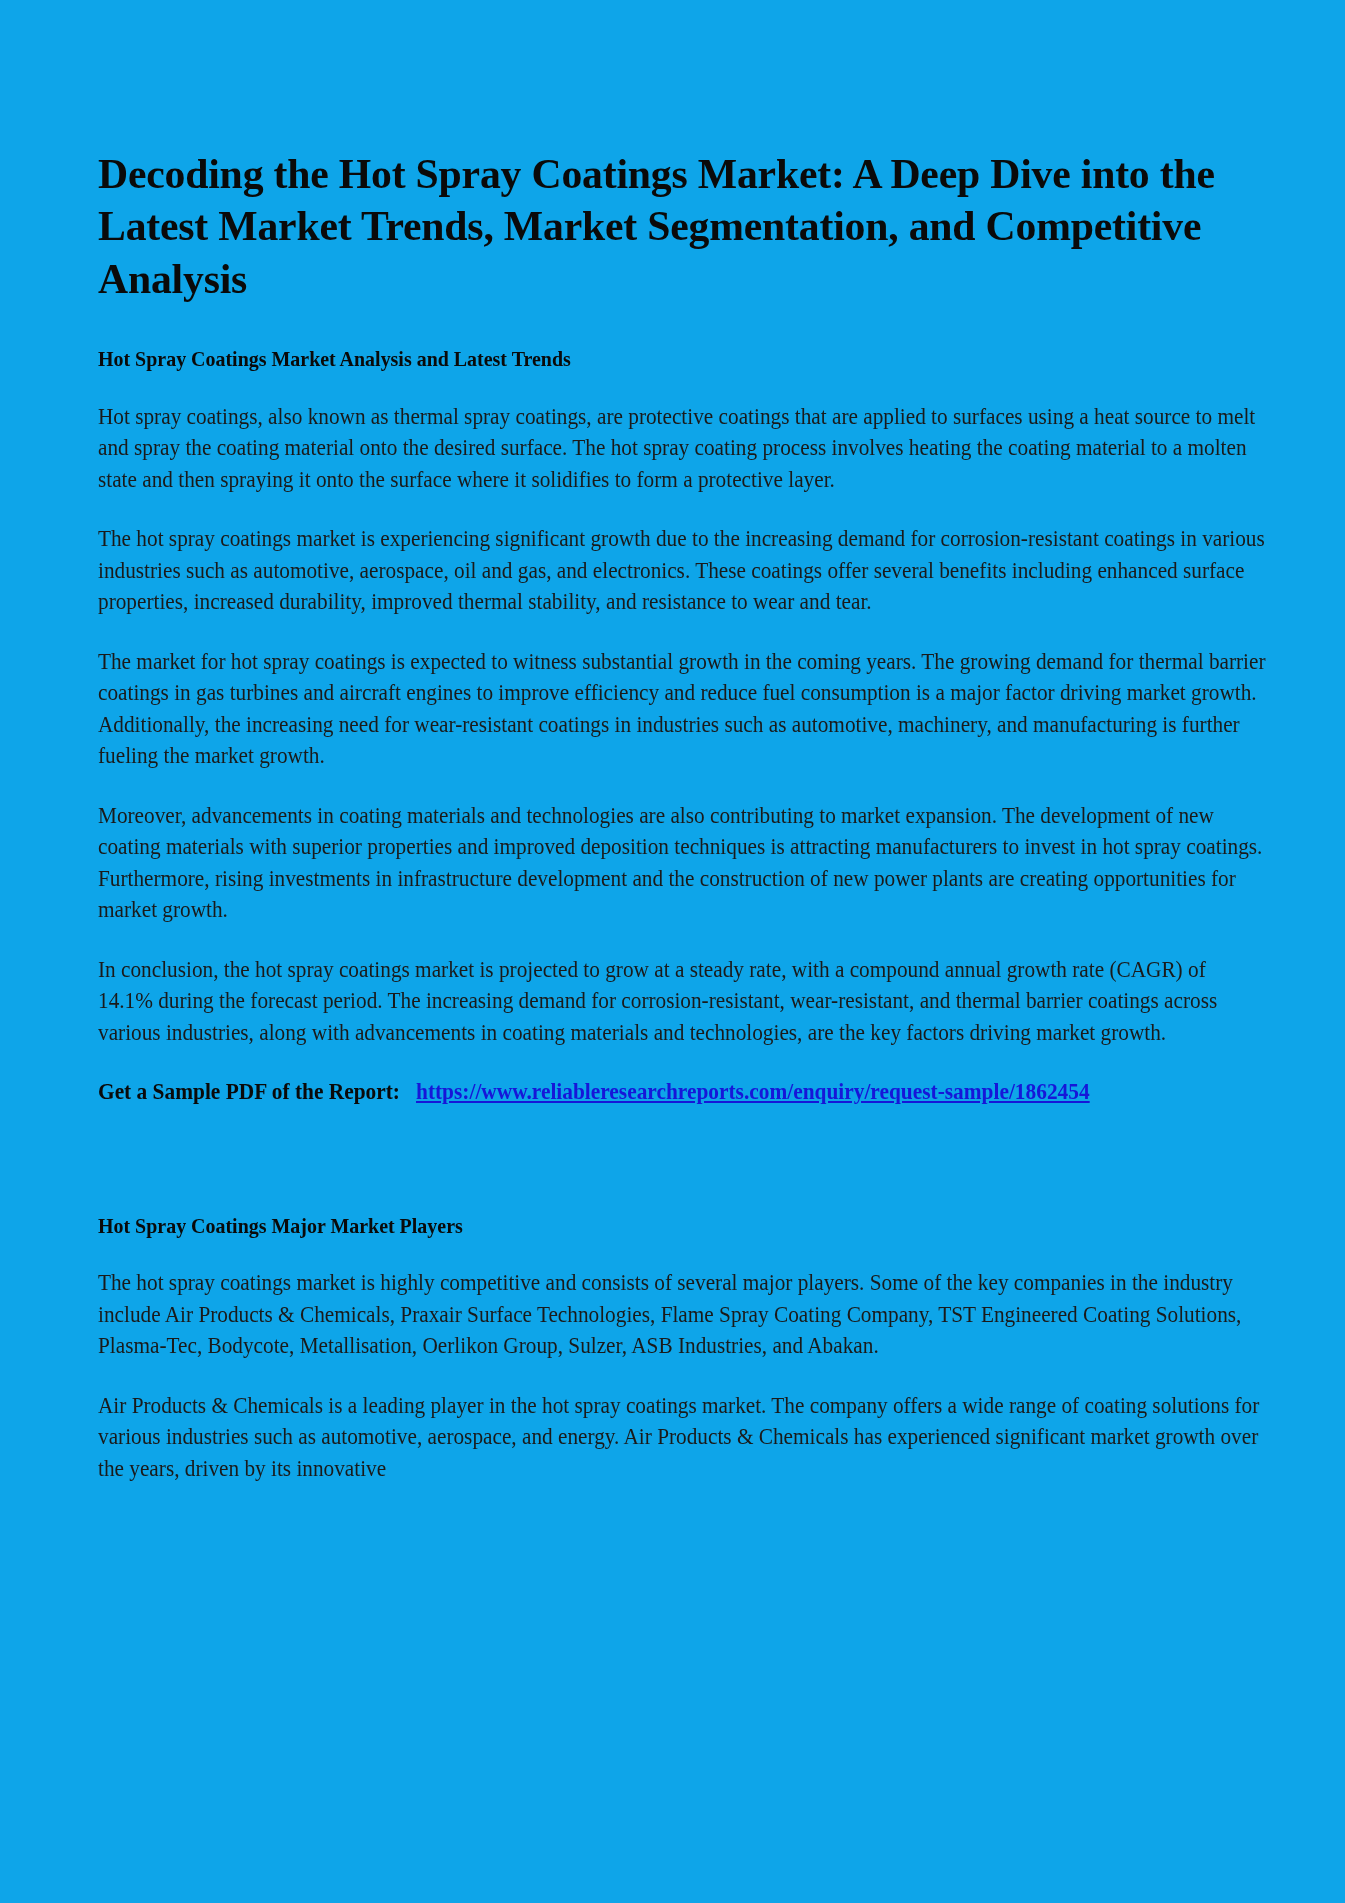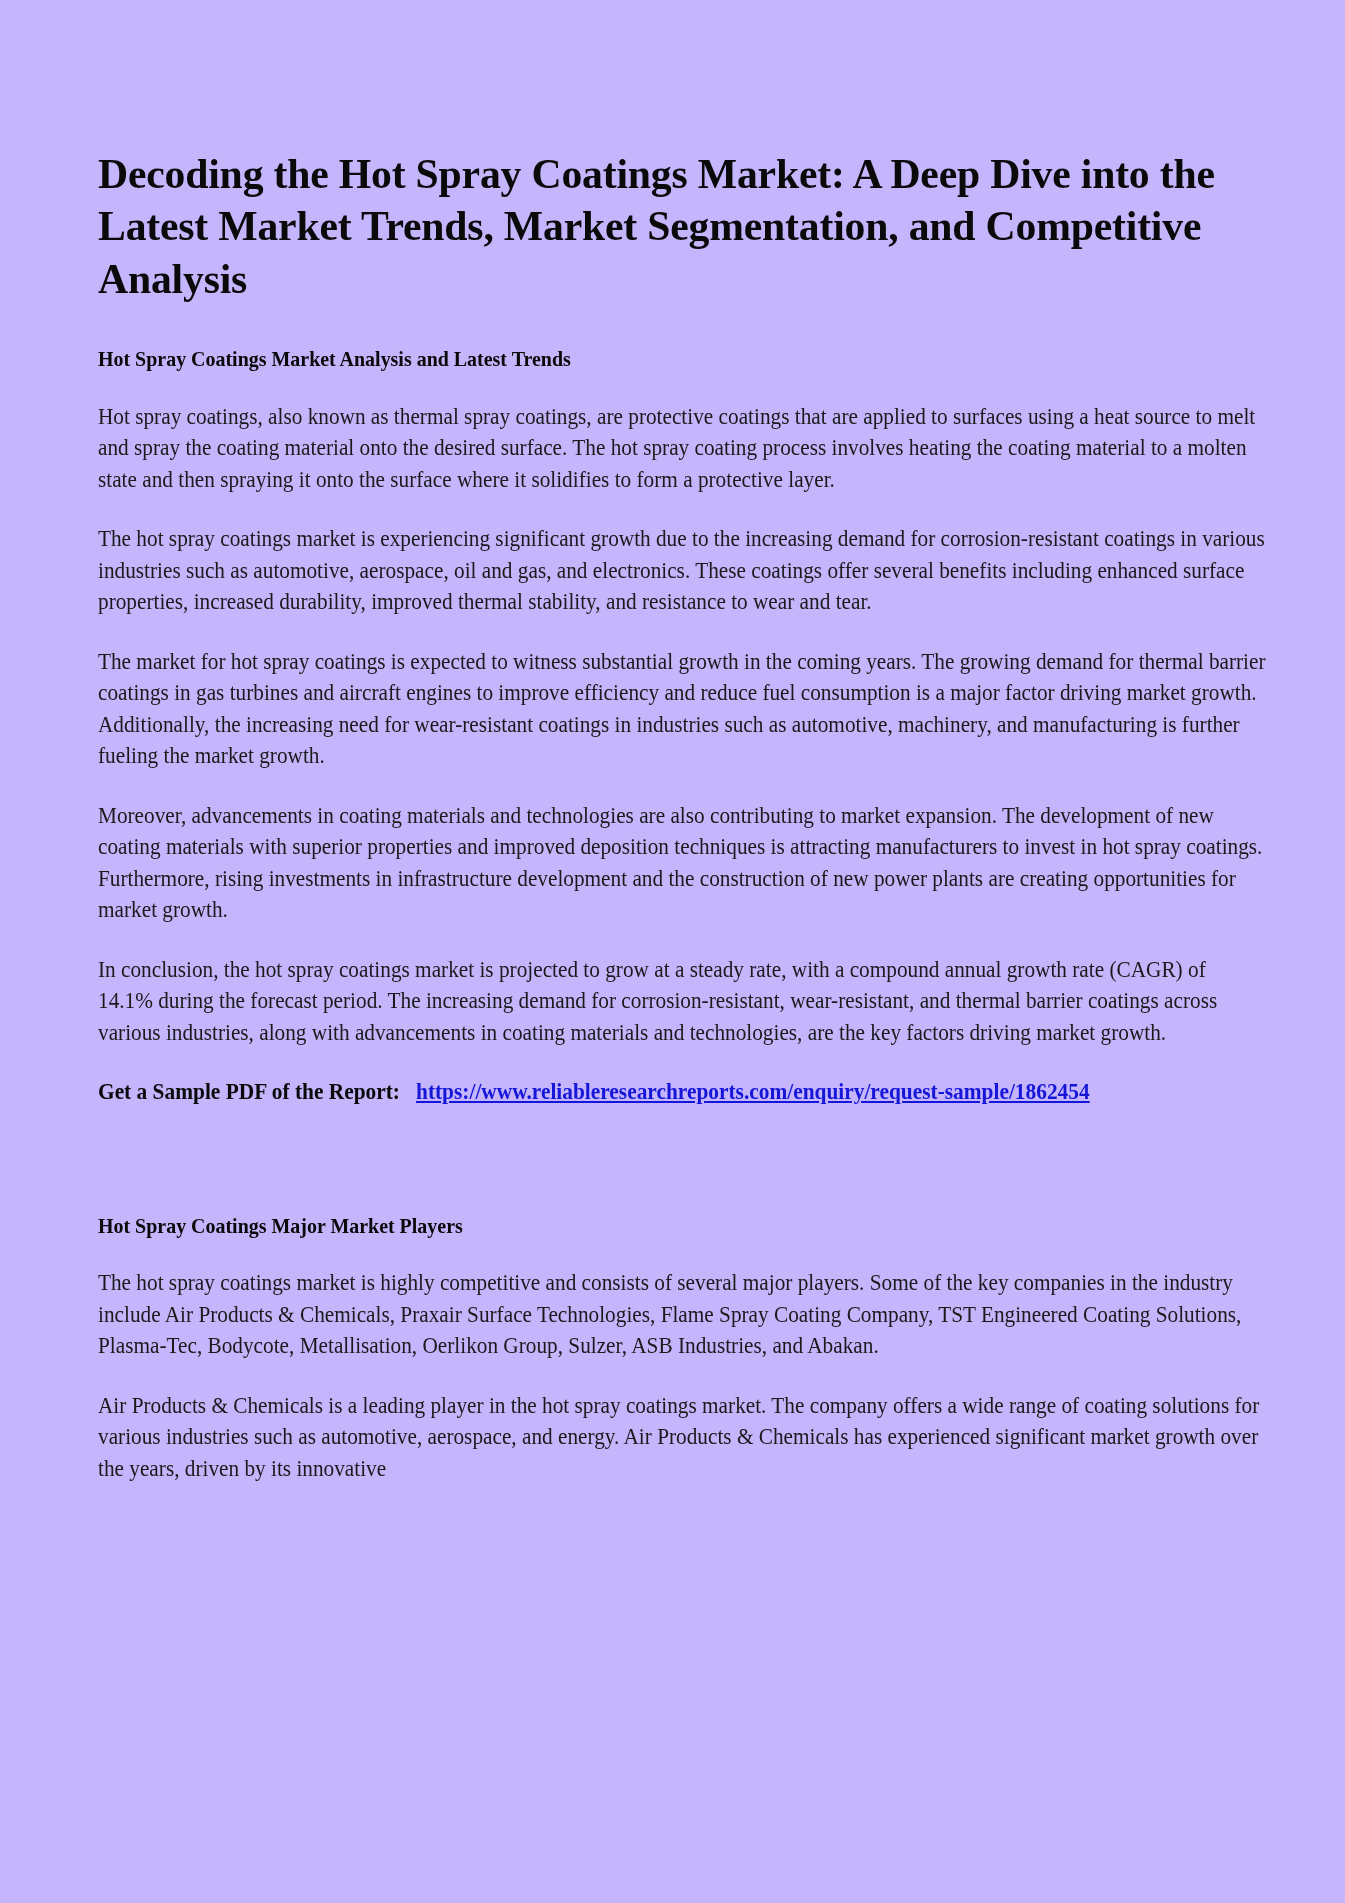--- a/index.html
+++ b/index.html
@@ -9,21 +9,21 @@
   }
   body {
     font-family: "Liberation Serif", "DejaVu Serif", serif;
     color: #000000;
     -webkit-font-smoothing: antialiased;
   }
   .page {
     position: relative;
     width: 1345px;
     height: 1903px;
-    background: #c4b5fd;
+    background: #0ea5e9;
     overflow: hidden;
     box-sizing: border-box;
   }
   .content {
     position: absolute;
     left: 98px;
     top: 148px;
     width: 1168px;
   }
   

